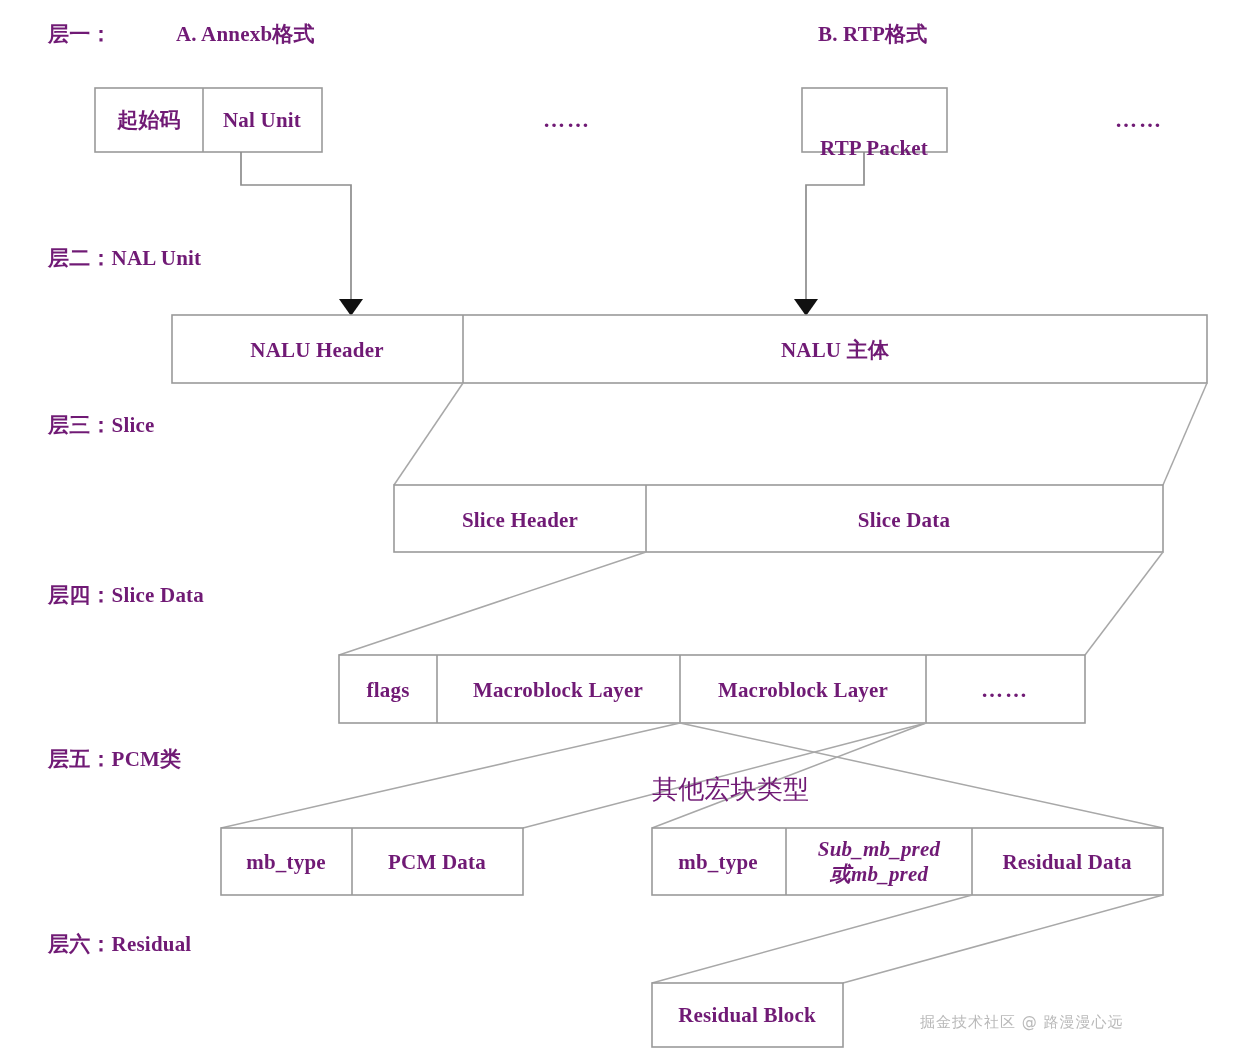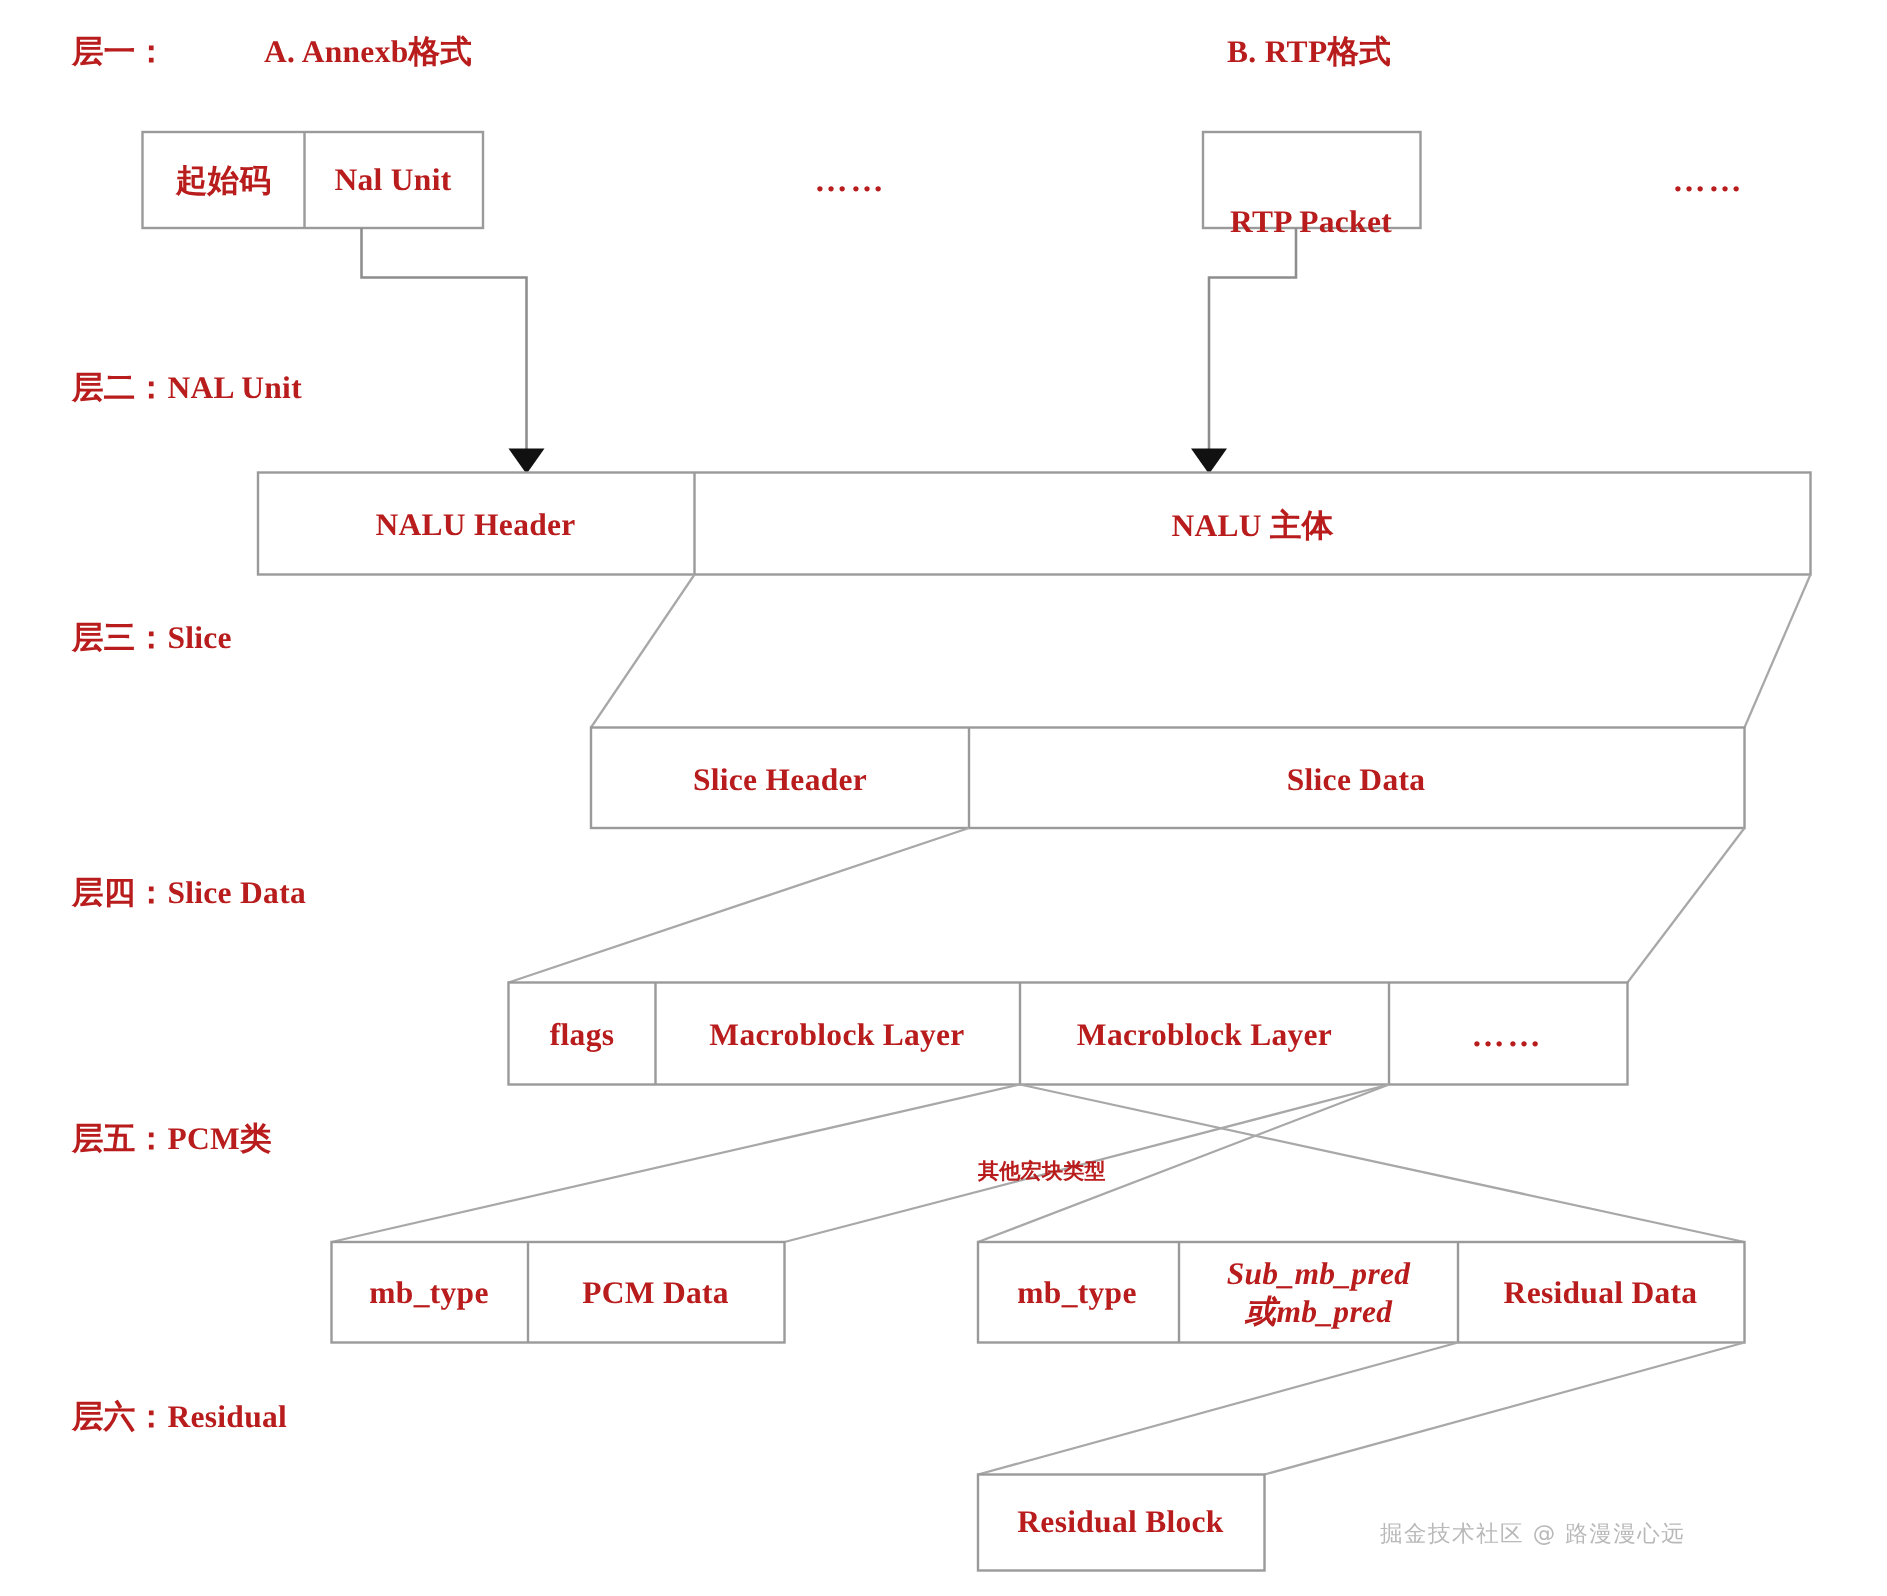--- a/index.html
+++ b/index.html
@@ -47,21 +47,21 @@
     stroke-width: 1.7;
   }
   .arrow-head {
     fill: #111111;
     stroke: none;
   }
   .lbl {
     position: absolute;
     white-space: nowrap;
     font-family: "Liberation Serif", "DejaVu Serif", serif;
-    color: #b91c1c;
+    color: #701a75;
     font-weight: 700;
     letter-spacing: 0.2px;
   }
   .layer-label {
     font-size: 21px;
   }
   .section-title {
     font-size: 21px;
   }
   .cell-text {
@@ -75,22 +75,22 @@
     white-space: normal;
     width: 180px;
   }
   .ellipsis-text {
     font-size: 22px;
     font-weight: 700;
     letter-spacing: 2px;
     transform: translate(-50%, -50%);
   }
   .note-text {
-    font-size: 14px;
-    font-weight: 700;
+    font-size: 26px;
+    font-weight: 400;
   }
   .watermark {
     position: absolute;
     font-family: "DejaVu Sans", sans-serif;
     font-size: 15px;
     color: #b9b9b9;
     white-space: nowrap;
     letter-spacing: 1px;
   }
 </style>

